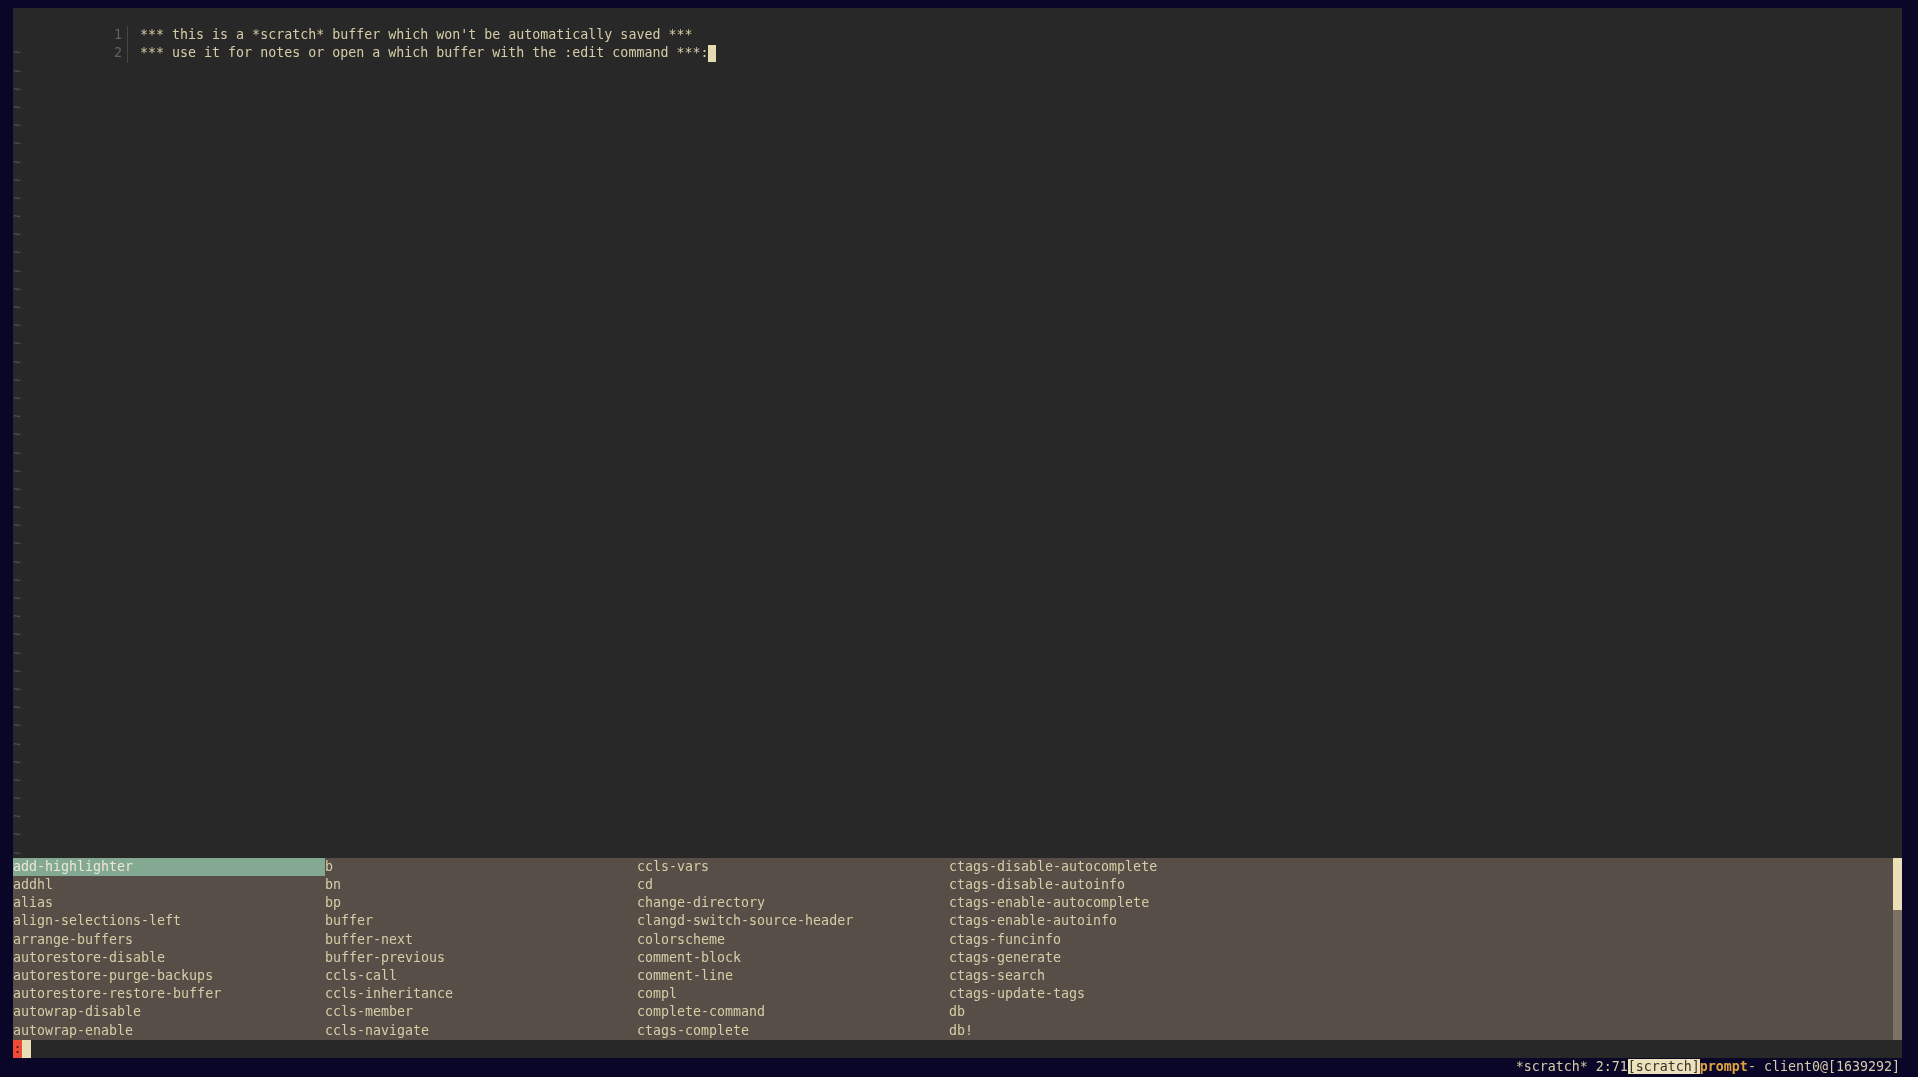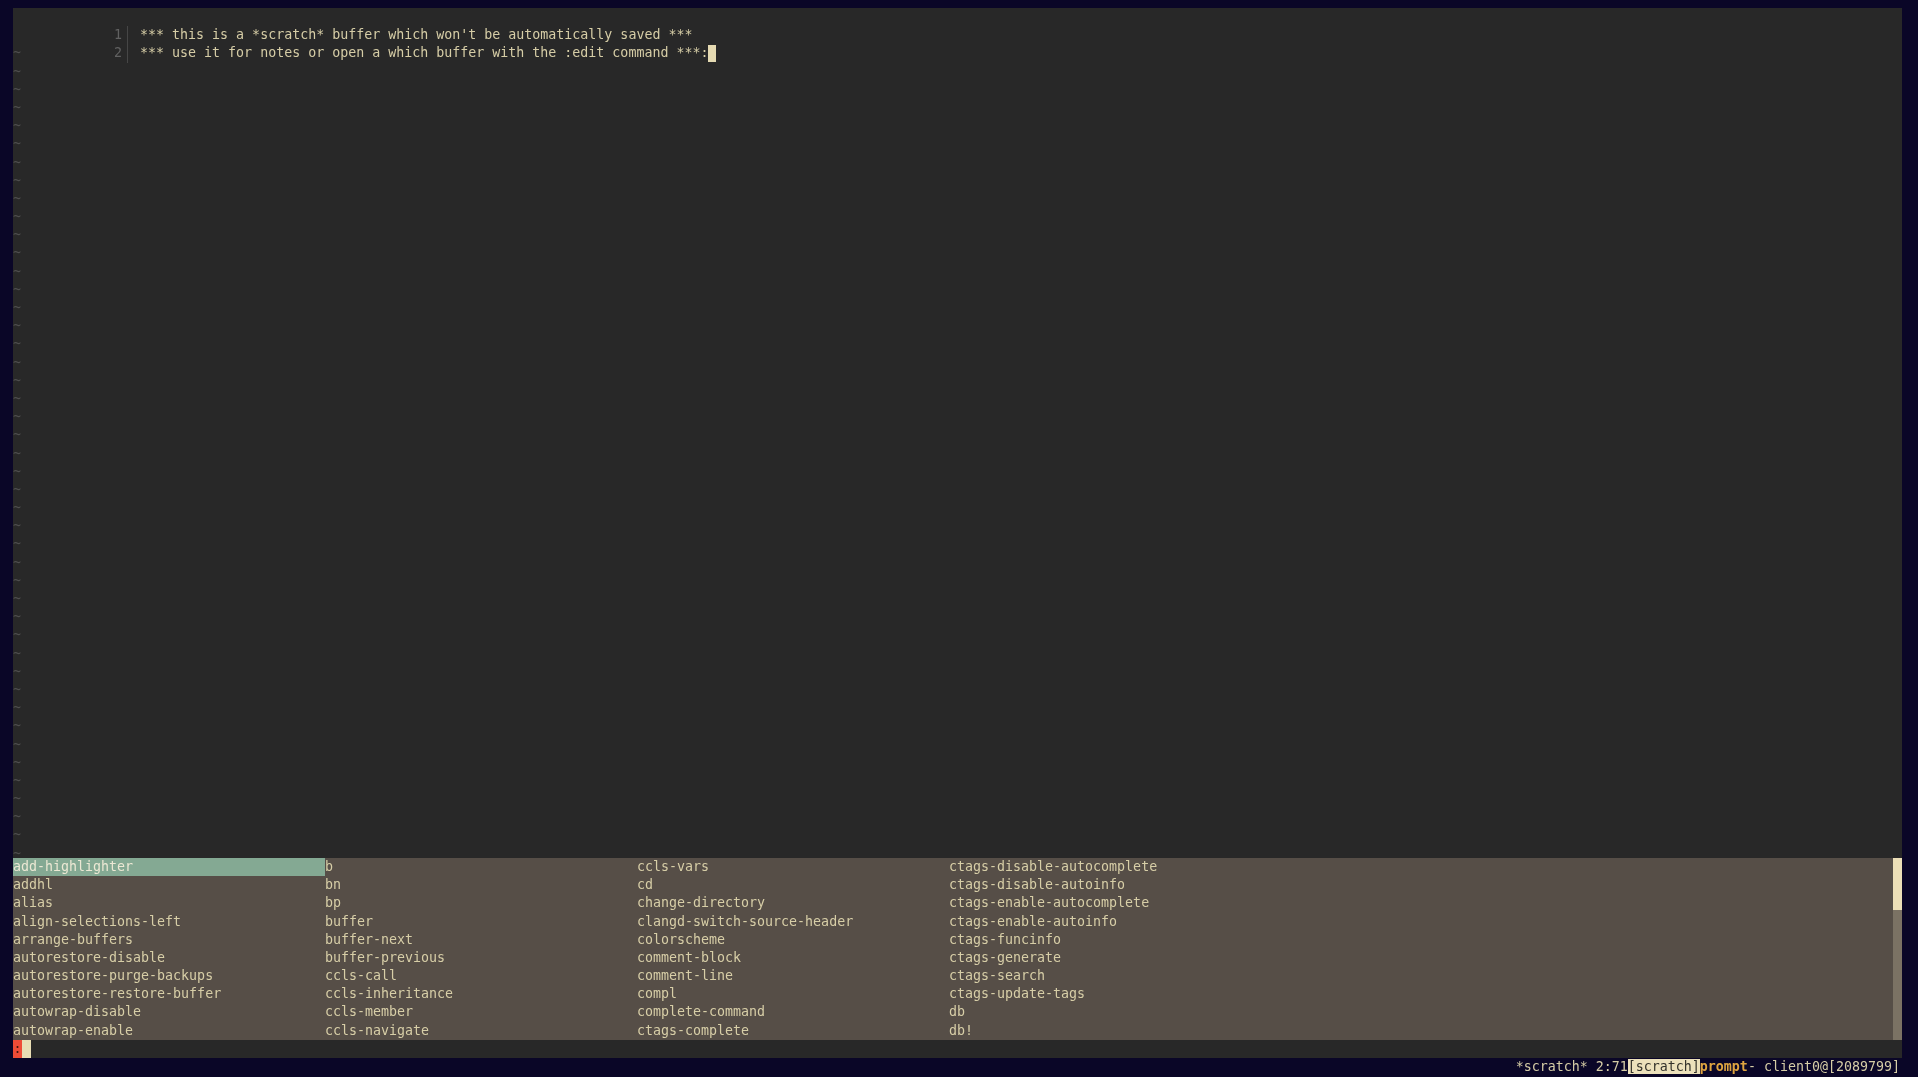--- a/index.html
+++ b/index.html
@@ -41,21 +41,21 @@
     margin-top: 1px;
   }
   .tilderow { height: 18.2px; color: #4e4e4e; white-space: pre; }
   
   .menu {
     position: absolute;
     left: 0; right: 0; bottom: 18.2px;
     height: 182px;
     background: #564e47;
   }
-  .menu-cols { display: flex; height: 100%; align-items: flex-end; }
+  .menu-cols { display: flex; height: 100%; }
   .menu-col { width: 312px; display: flex; flex-direction: column; }
   .menu-item {
     height: 18.2px;
     white-space: pre;
     color: #d7cea7;
     overflow: hidden;
   }
   .menu-item.selected {
     background: #84a993;
     color: #ece8d4;
@@ -217,17 +217,17 @@
     <div class="scrollbar">
       <div class="scroll-thumb"></div>
     </div>
   </div>
 
   <div class="statusline">
     <div class="promptarea">
       <span class="promptchar">:</span><span class="promptcursor"></span>
     </div>
     <div class="statusright">
-      <span>*scratch* 2:71</span><span class="badge">[scratch]</span><span class="mode">prompt</span><span>- client0@[2089799]</span>
+      <span>*scratch* 2:71</span><span class="badge">[scratch]</span><span class="mode">prompt</span><span>- client0@[1639292]</span>
     </div>
   </div>
 
 </div>
 
 </body></html>

